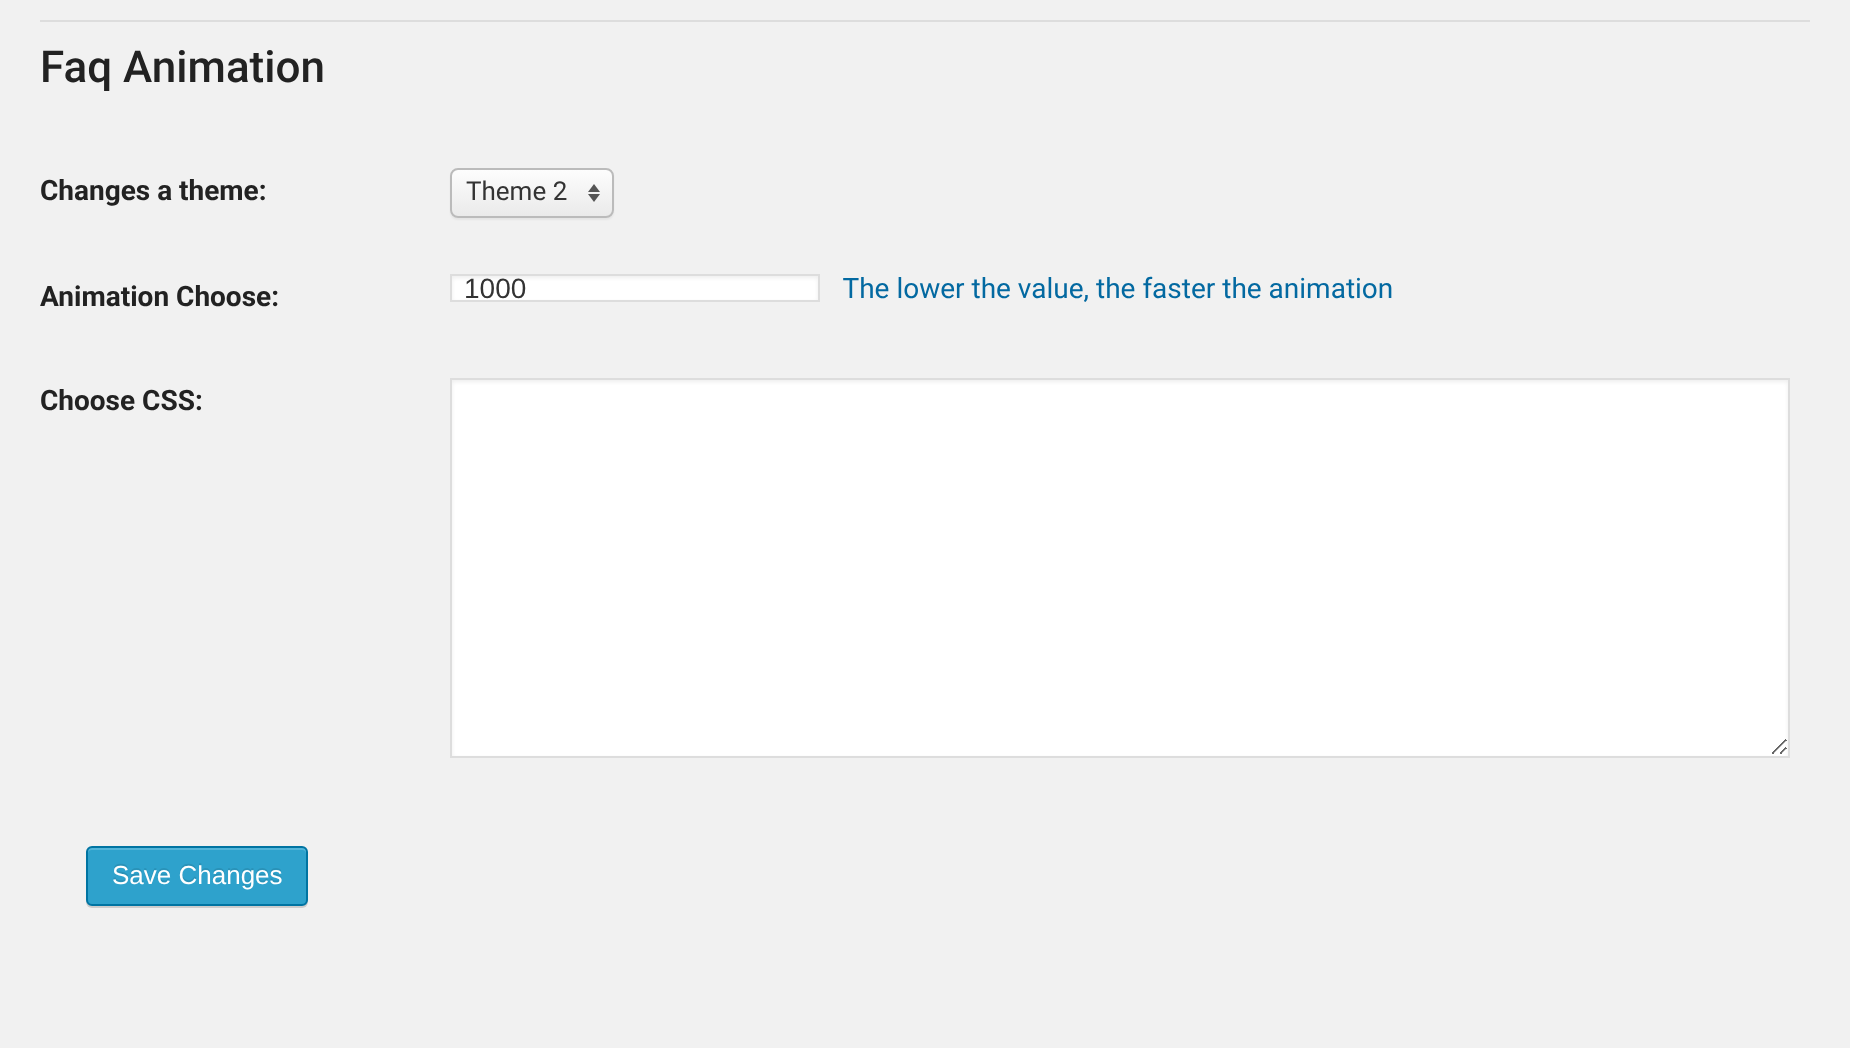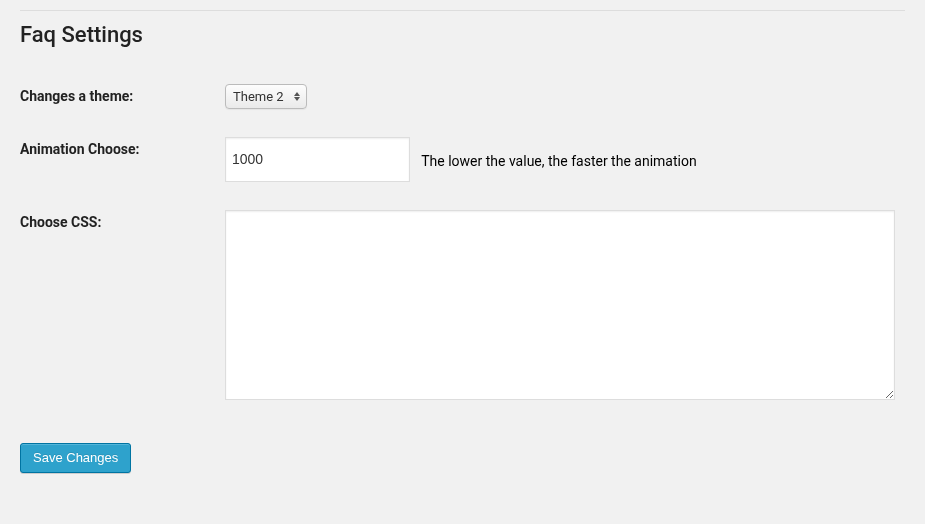--- a/index.html
+++ b/index.html
@@ -92,63 +92,64 @@
       border-top: 4px solid #555;
     }
     input[type="text"].regular-text {
       background: #fff;
       border: 1px solid #ddd;
       box-shadow: inset 0 1px 2px rgba(0,0,0,0.07);
       color: #333;
       font-size: 14px;
       padding: 4px 6px;
       width: 185px;
-      height: 45px;
+      height: 14px;
       border-radius: 0;
     }
     .description {
-      color: #000000;
+      color: #0369a1;
       font-size: 14px;
       margin-left: 8px;
       vertical-align: middle;
     }
     textarea.large-text {
       background: #fff;
       border: 1px solid #ddd;
       box-shadow: inset 0 1px 2px rgba(0,0,0,0.07);
       color: #333;
       font-size: 14px;
       padding: 4px 6px;
       width: 670px;
       height: 190px;
       resize: both;
       font-family: inherit;
     }
     .submit-row {
       margin-top: 26px;
+      margin-left: 23px;
     }
     .button-primary {
       background: #2ea2cc;
       border: 1px solid #0074a2;
       box-shadow: inset 0 1px 0 rgba(120,200,230,0.5), 0 1px 0 rgba(0,0,0,0.15);
       color: #fff;
       text-shadow: 0 -1px 0 rgba(0,0,0,0.1);
       font-size: 13px;
       padding: 5px 12px;
       border-radius: 3px;
       cursor: pointer;
       line-height: 1.4;
     }
   </style>
 </head>
 <body>
 
 <div class="wrap">
   <div class="top-border"></div>
-  <h2 class="page-title">Faq Settings</h2>
+  <h2 class="page-title">Faq Animation</h2>
 
   <table class="form-table">
     <tbody>
       <tr>
         <th>Changes a theme:</th>
         <td>
           <div class="select-wrap">
             <span>Theme 2</span>
             <span class="arrows">
               <span class="up"></span>

